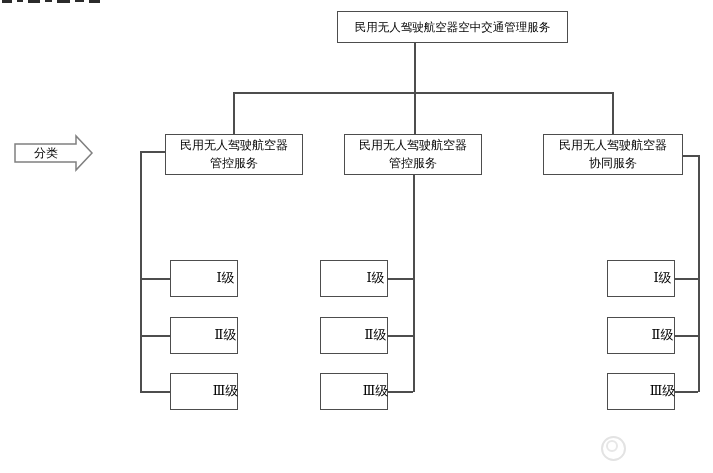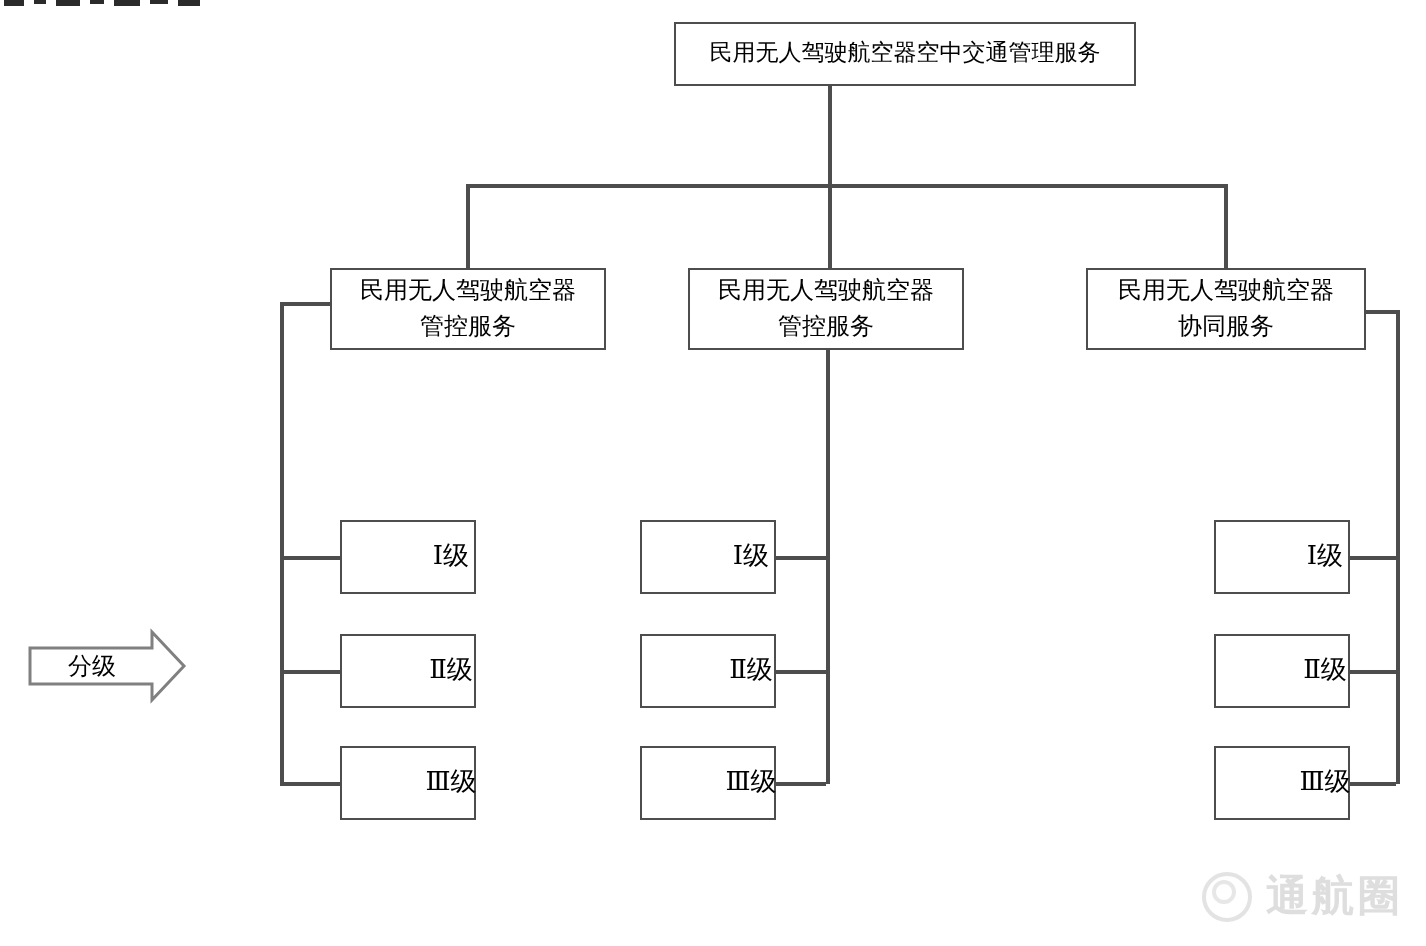--- a/index.html
+++ b/index.html
@@ -121,26 +121,25 @@
   <div class="box lvl" style="left:607px; top:260px; width:68px; height:37px;">
     <span>Ⅰ级</span>
     </div>
   <div class="box lvl" style="left:607px; top:317px; width:68px; height:37px;">
     <span>Ⅱ级</span>
     </div>
   <div class="box lvl" style="left:607px; top:373px; width:68px; height:37px;">
     <span>Ⅲ级</span>
     </div>
 
-  <div class="block-arrow" style="left:14px; top:313px;">
+  <div class="block-arrow" style="left:14px; top:133px;">
     <svg width="80" height="40" viewBox="0 0 80 40">
       <polygon points="1,11 62,11 62,3 78,20 62,37 62,29 1,29" fill="#ffffff" stroke="#808080" stroke-width="1.5"></polygon>
     </svg>
-    <span class="arrow-label">分级</span>
+    <span class="arrow-label">分类</span>
   </div>
 
 
   <div class="watermark">
     <span class="wm-logo"></span>
-    <span class="wm-text">通航圈</span>
   </div>
 
 </div>
 
 </body></html>

